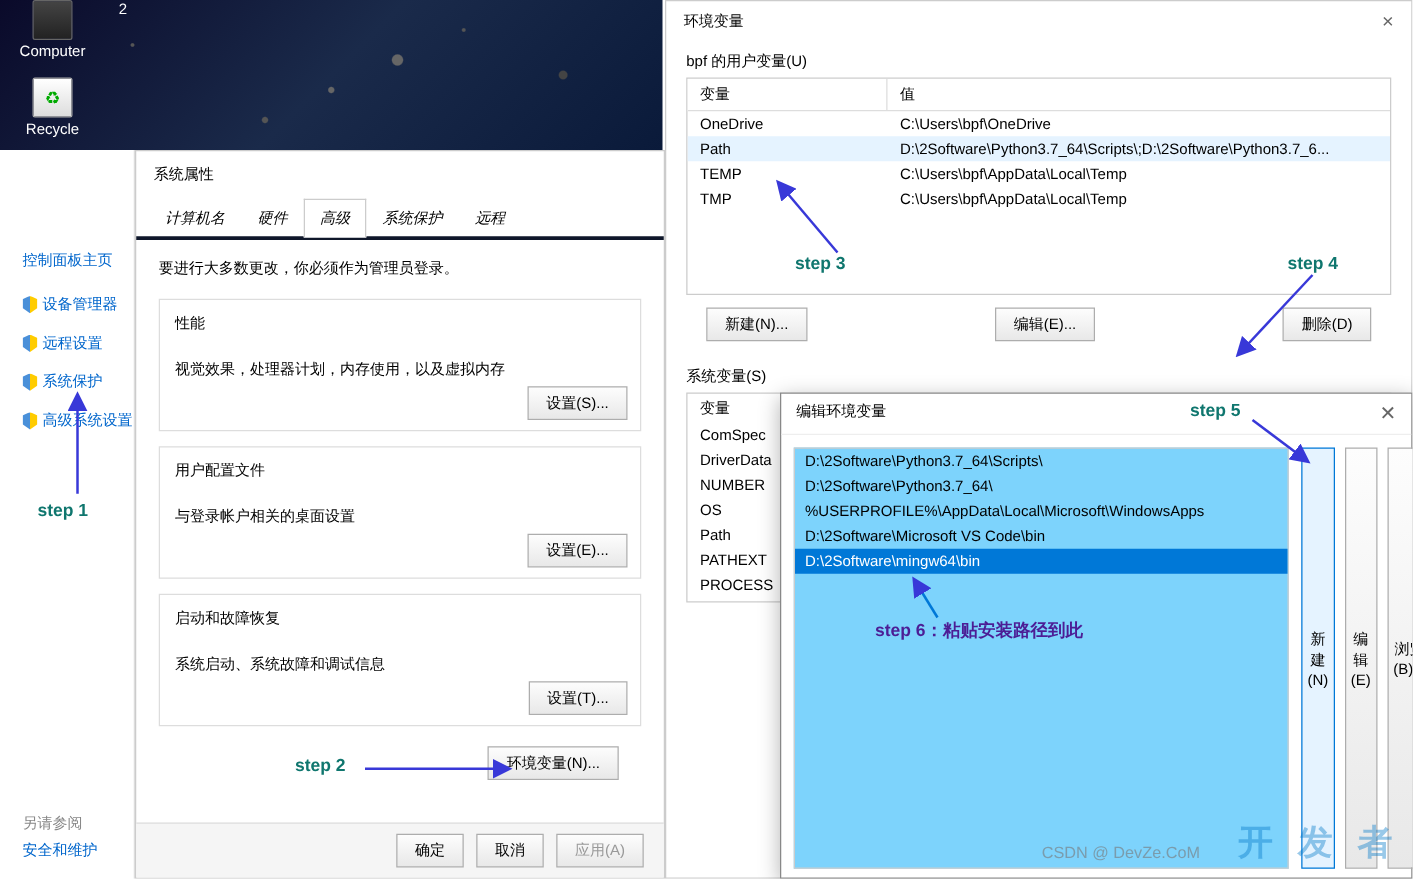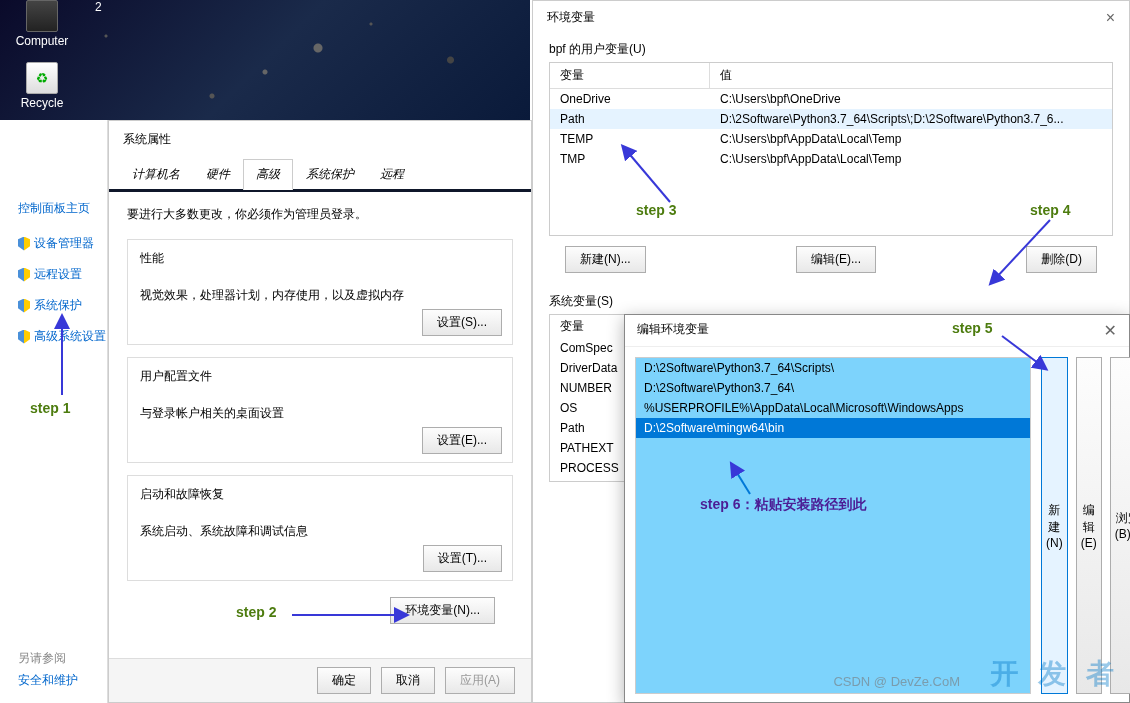--- a/index.html
+++ b/index.html
@@ -64,21 +64,21 @@
 .edit-dialog .dlg-title { padding:6px 12px; display:flex; justify-content:space-between; border-bottom:1px solid #eee; }
 .edit-body { display:flex; padding:10px; gap:10px; height:calc(100% - 30px); }
 .path-list { flex:1; border:1px solid #ccc; background:#7dd3fc; }
 .path-row { padding:3px 8px; cursor:pointer; white-space:nowrap; overflow:hidden; }
 .path-row.sel { background:#0078d7; color:#fff; }
 .side-btns { display:flex; gap:8px; width:78px; }
 .side-btns .btn { width:100%; text-align:center; padding:5px 4px; }
 .side-btns .btn.hl { border:1px solid #0078d7; background:#e5f3ff; }
 
 
-.anno { position:absolute; color:#4d7c0f; font-weight:bold; font-size:14px; pointer-events:none; }
+.anno { position:absolute; color:#0f766e; font-weight:bold; font-size:14px; pointer-events:none; }
 .arrow { position:absolute; pointer-events:none; }
 .arrow svg { overflow:visible; }
 .watermark { position:absolute; bottom:10px; right:10px; font-size:28px; color:rgba(0,120,200,.4); font-weight:bold; letter-spacing:6px; }
 .csdn { position:absolute; bottom:14px; right:170px; color:rgba(120,120,120,.6); font-size:13px; }
 </style>
 </head>
 <body>
 
 <div class="desktop">
   <div class="desktop-icon" style="top:0;left:12px">
@@ -233,20 +233,21 @@
 <div class="edit-dialog">
   <div class="dlg-title">
     <span>编辑环境变量</span>
     <span class="close-x">✕</span>
   </div>
   <div class="edit-body">
     <div class="path-list">
       <div class="path-row">D:\2Software\Python3.7_64\Scripts\</div>
       <div class="path-row">D:\2Software\Python3.7_64\</div>
       <div class="path-row">%USERPROFILE%\AppData\Local\Microsoft\WindowsApps</div>
+      <div class="path-row">D:\2Software\Microsoft VS Code\bin</div>
       <div class="path-row sel">D:\2Software\mingw64\bin</div>
     </div>
     <div class="side-btns">
       <button class="btn hl">新建(N)</button>
       <button class="btn">编辑(E)</button>
       <button class="btn">浏览(B)...</button>
       <button class="btn">删除(D)</button>
       <div style="height:16px"></div>
       <button class="btn">上移(U)</button>
       <button class="btn">下移(O)</button>

